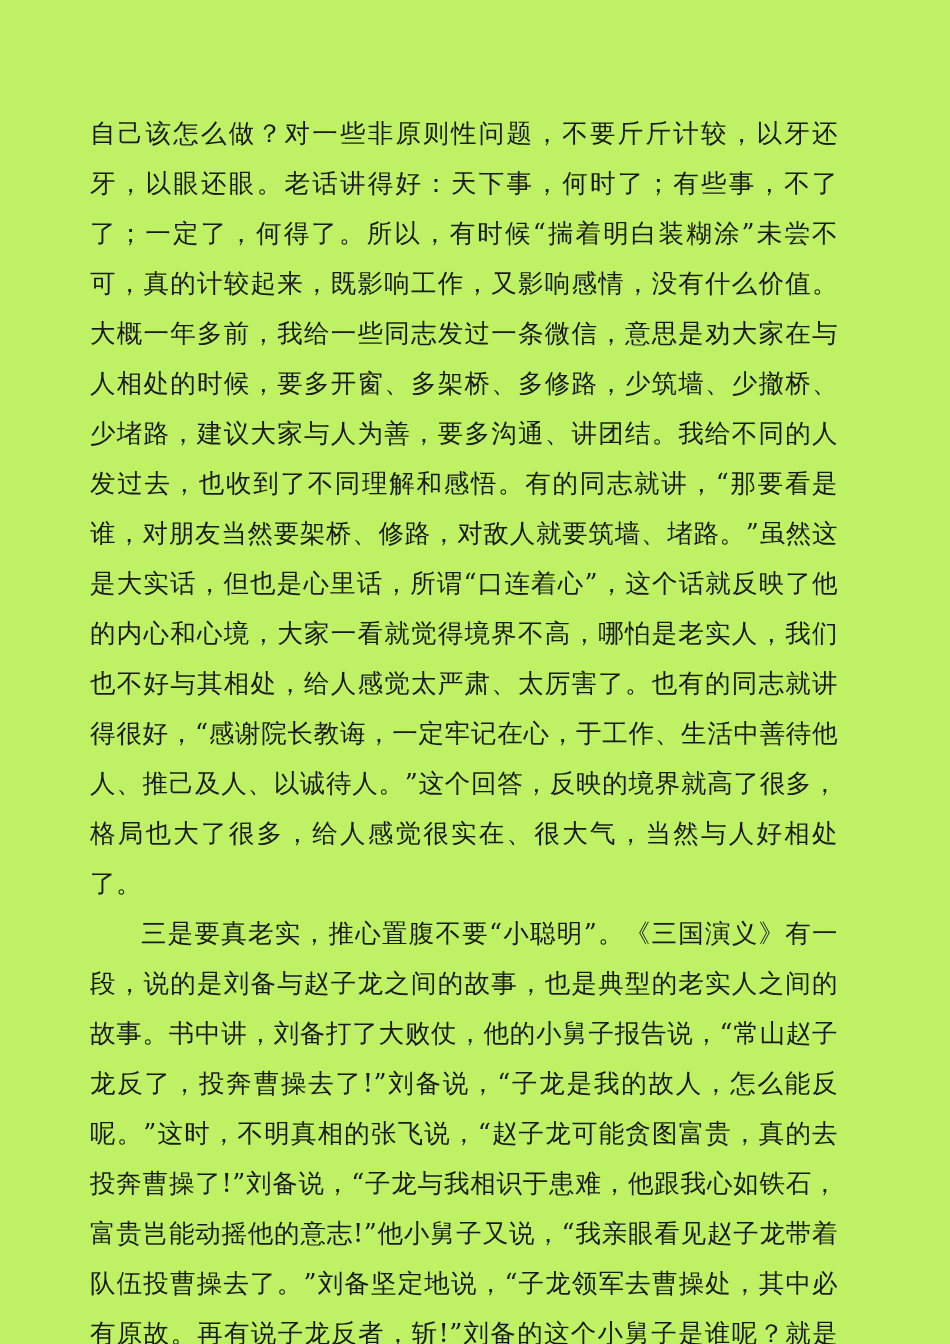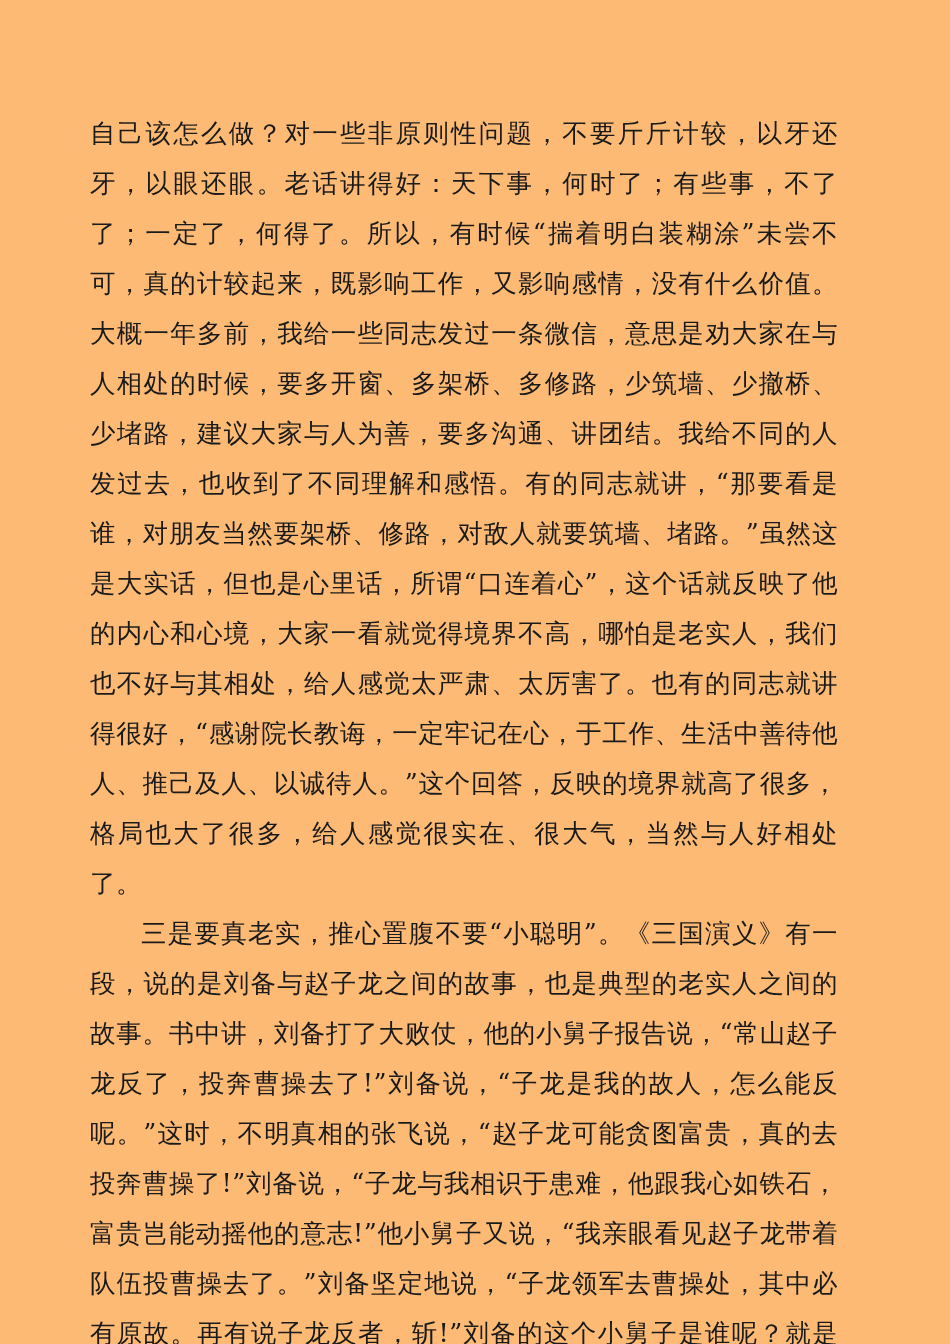--- a/index.html
+++ b/index.html
@@ -12,21 +12,21 @@
     height: 1344px;
     font-family: "DejaVu Serif", "Liberation Serif", serif;
     color: #1a1a1a;
     overflow: hidden;
   }
   .page {
     box-sizing: border-box;
     width: 950px;
     height: 1344px;
     padding: 108px 112px 60px 90px;
-    background: #fdba74;
+    background: #bef264;
   }
   .doc-body {
     font-size: 25.5px;
     line-height: 50px;
     text-align: justify;
     text-justify: inter-ideograph;
     letter-spacing: 0.4px;
   }
   .para {
     margin: 0;

